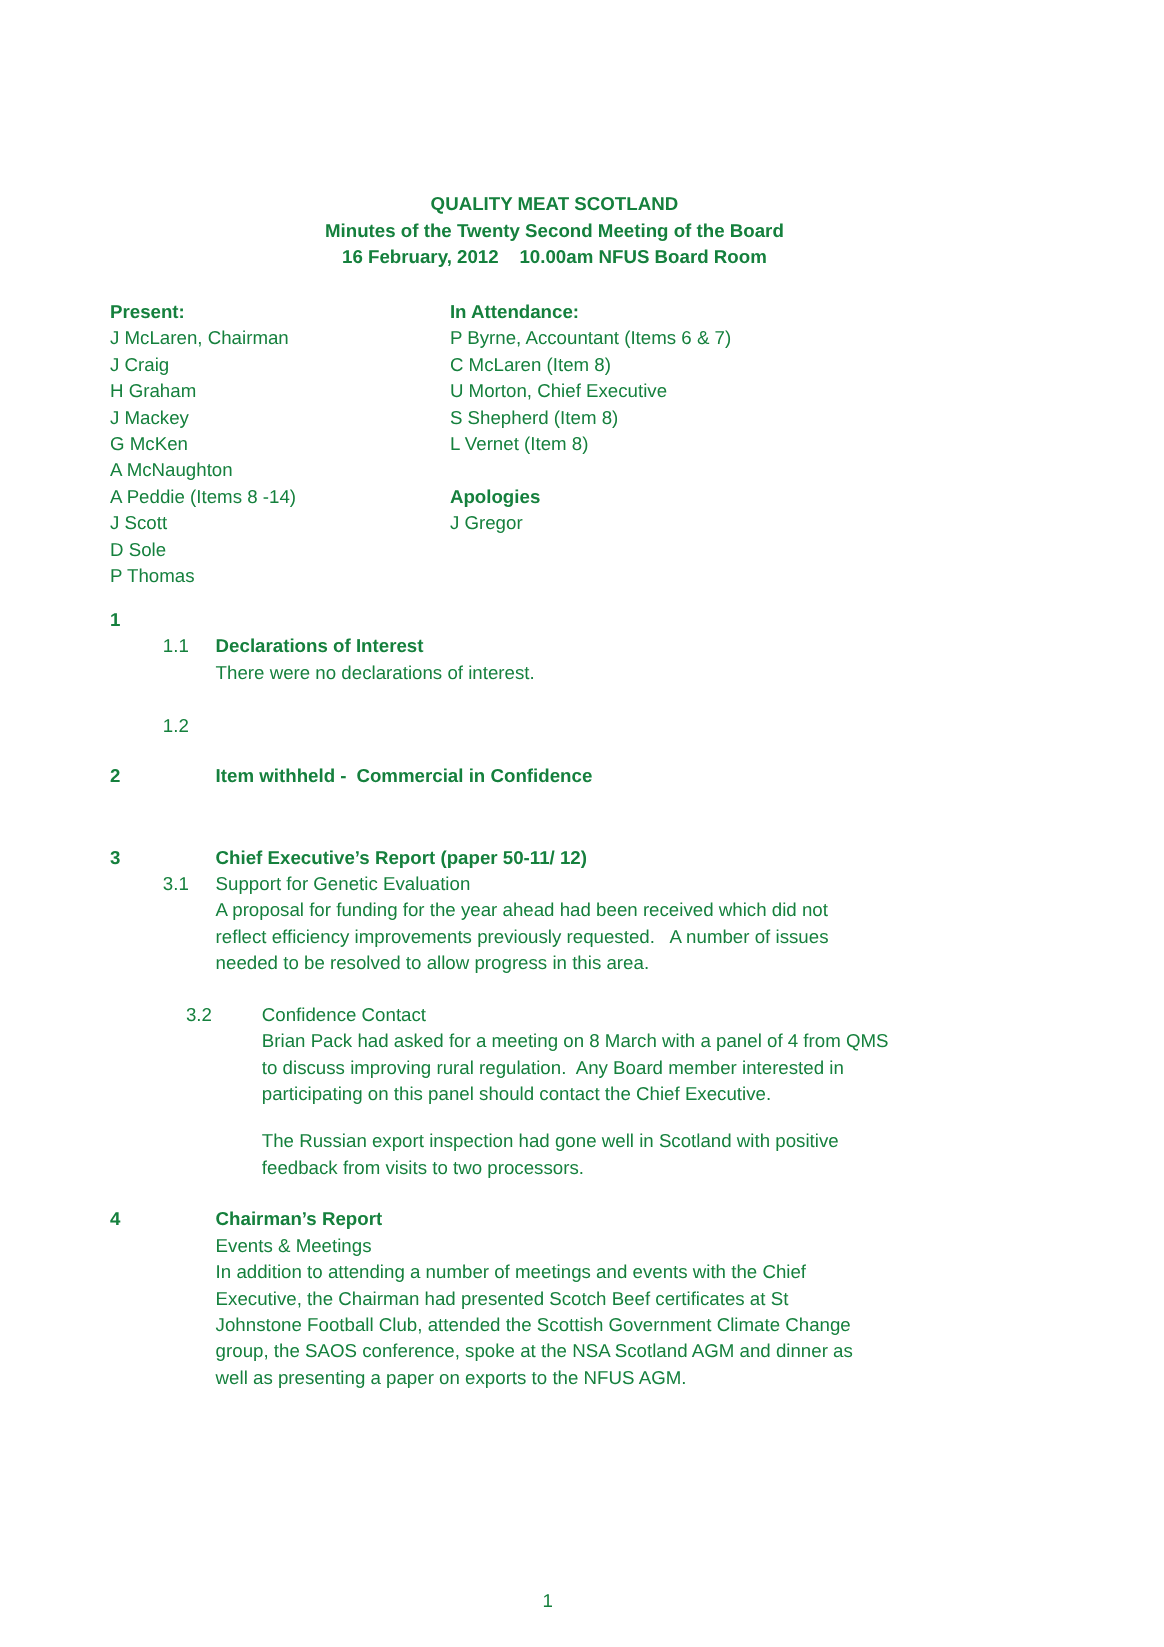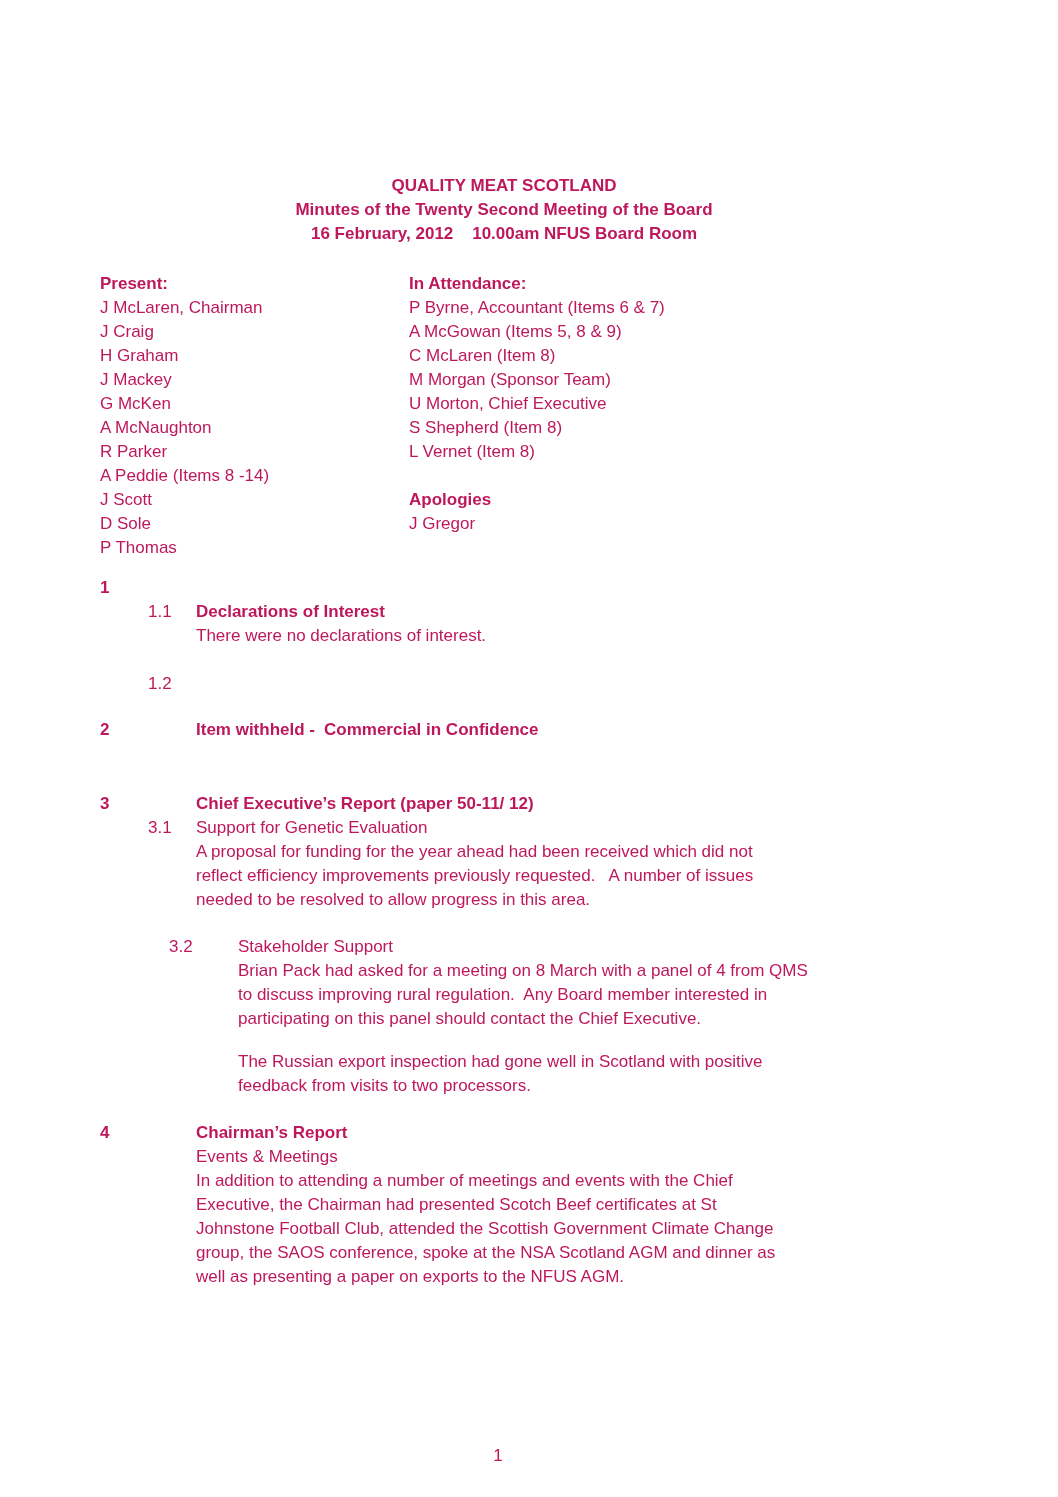--- a/index.html
+++ b/index.html
@@ -1,21 +1,21 @@
 <!DOCTYPE html>
 <html><head>
 <meta charset="utf-8">
 <style>
   html, body { margin: 0; padding: 0; background: #ffffff; }
   .page {
     position: relative;
     width: 1008px;
     height: 1497px;
     background: #ffffff;
-    color: #be185d;
+    color: #15803d;
     font-family: "Liberation Sans", "DejaVu Sans", sans-serif;
     font-size: 17px;
     line-height: 24px;
     box-sizing: border-box;
     padding: 174px 172px 0 100px;
     overflow: hidden;
   }
   .b { font-weight: bold; }
   .u { text-underline-offset: 2px; }
   .pre { white-space: pre-line; }
@@ -69,32 +69,29 @@
 
   <section class="attendance">
     <div class="att-col-present">
       <div class="b">Present:</div>
       <div>J McLaren, Chairman</div>
       <div>J Craig</div>
       <div>H Graham</div>
       <div>J Mackey</div>
       <div>G McKen</div>
       <div>A McNaughton</div>
-      <div>R Parker</div>
       <div>A Peddie (Items 8 -14)</div>
       <div>J Scott</div>
       <div>D Sole</div>
       <div>P Thomas</div>
     </div>
     <div class="att-col-inatt">
       <div class="b">In Attendance:</div>
       <div>P Byrne, Accountant (Items 6 &amp; 7)</div>
-      <div>A McGowan (Items 5, 8 &amp; 9)</div>
       <div>C McLaren (Item 8)</div>
-      <div>M Morgan (Sponsor Team)</div>
       <div>U Morton, Chief Executive</div>
       <div>S Shepherd (Item 8)</div>
       <div>L Vernet (Item 8)</div>
       <div class="blank-row"></div>
       <div class="b">Apologies</div>
       <div>J Gregor</div>
     </div>
   </section>
 
   <section class="sec" id="sec1">
@@ -132,21 +129,21 @@
       <div class="content">
         <div class="u">Support for Genetic Evaluation</div>
         <div class="pre">A proposal for funding for the year ahead had been received which did not
 reflect efficiency improvements previously requested. &nbsp; A number of issues
 needed to be resolved to allow progress in this area.</div>
       </div>
     </div>
     <div class="sec-row item-3-2">
       <div class="subnum">3.2</div>
       <div class="content">
-        <div class="u">Stakeholder Support</div>
+        <div class="u">Confidence Contact</div>
         <div class="pre">Brian Pack had asked for a meeting on 8 March with a panel of 4 from QMS
 to discuss improving rural regulation.&nbsp; Any Board member interested in
 participating on this panel should contact the Chief Executive.</div>
         <div class="pre para-2">The Russian export inspection had gone well in Scotland with positive
 feedback from visits to two processors.</div>
       </div>
     </div>
   </section>
 
   <section class="sec" id="sec4">

